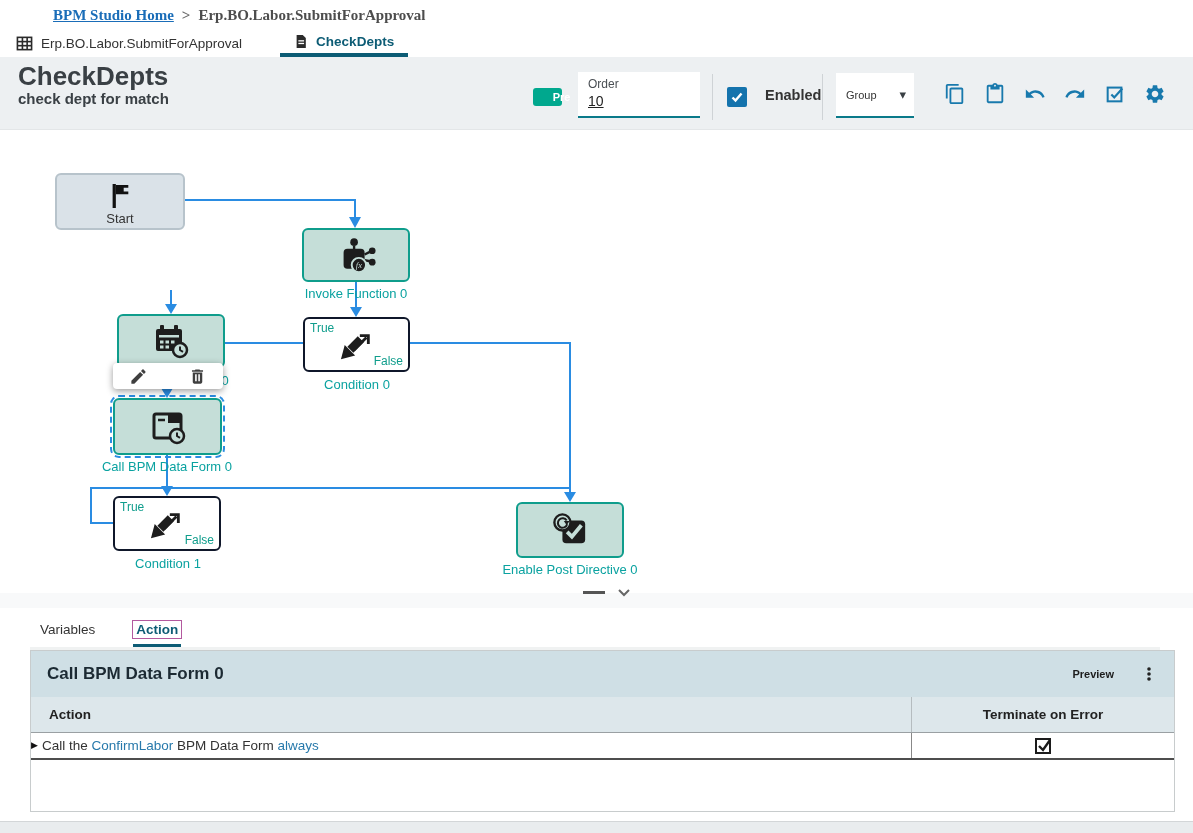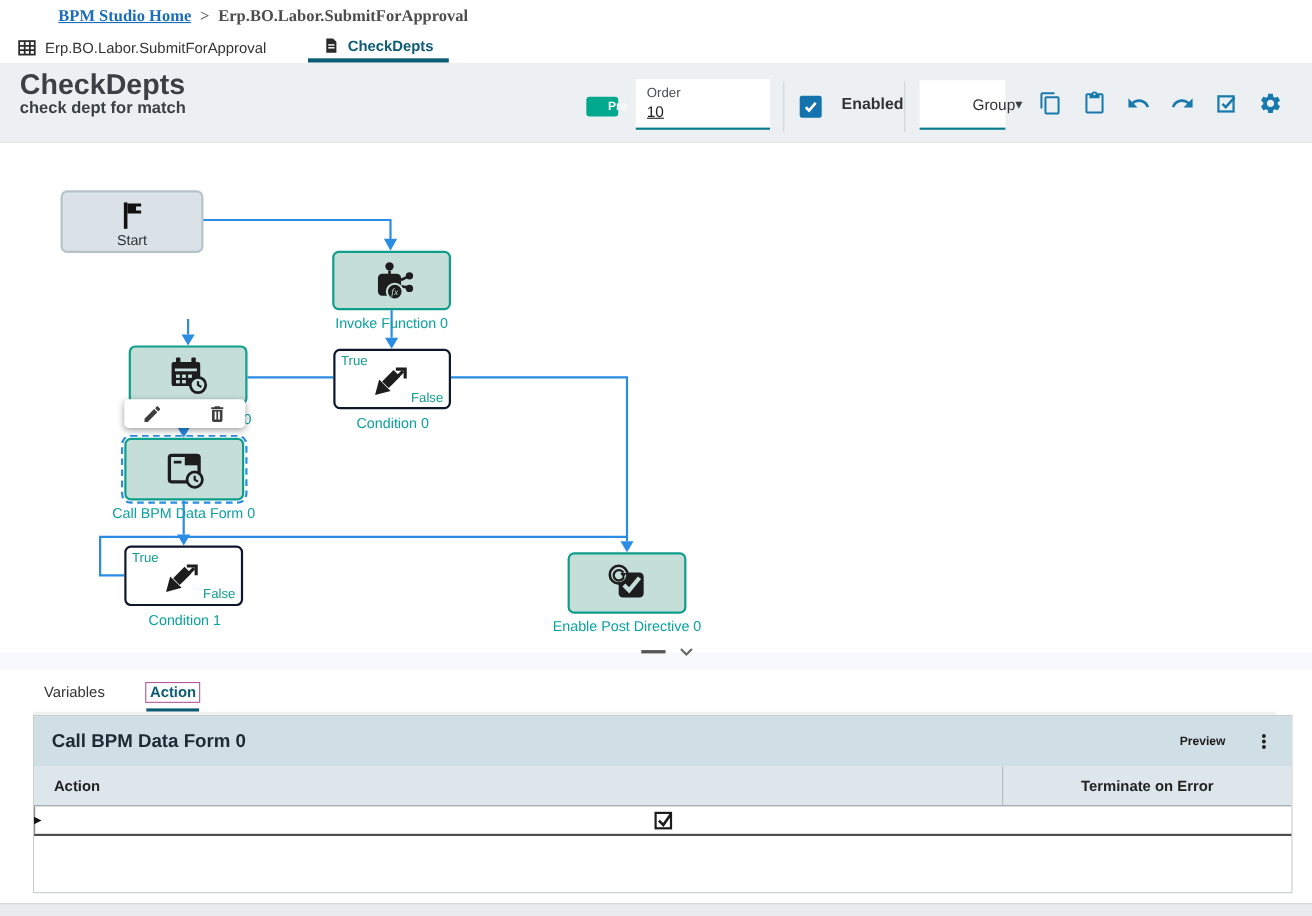--- a/index.html
+++ b/index.html
@@ -32,21 +32,21 @@
   .orderfield .lbl { font-size:12px; color:#4a4f54; }
   .orderfield input { border:none; outline:none; background:transparent; font-size:14px; color:#222;
     width:100%; font-family:"Liberation Sans",sans-serif; margin-top:2px;text-decoration:underline; }
   .vdiv { position:absolute; top:17px; width:1px; height:46px; background:#cfd3d6; }
   .enabledwrap { position:absolute; left:727px; top:30px; display:flex; align-items:flex-start; gap:18px;font-weight:bold; }
   .checkbox-blue { width:20px; height:20px; background:#1473ad; border-radius:2px; display:flex; align-items:center; justify-content:center; cursor:pointer; }
   .enabledwrap .txt { font-size:14.5px; color:#333; }
   .groupsel { position:absolute; left:836px; top:16px; width:78px; height:45px; background:#fff;
     border-bottom:2px solid #0a7a8a; display:flex; align-items:center; justify-content:space-between;
     padding:0 8px 0 10px; cursor:pointer; }
-  .groupsel .txt { font-size:14px; color:#333;margin-left:38px; }
+  .groupsel .txt { font-size:11px; color:#333; }
   .groupsel .caret { color:#3a4045; font-size:13px; }
   .toolbar { position:absolute; left:944px; top:26px; display:flex; gap:18px; }
   .tbicon { width:22px; height:22px; cursor:pointer; }
   
   .canvas { position:absolute; left:0; top:130px; width:1193px; height:478px; background:#fff; }
   .connectors { position:absolute; left:0; top:0; pointer-events:none; }
   .node { position:absolute; border-radius:6px; display:flex; align-items:center; justify-content:center; cursor:pointer; z-index:2; }
   .node-teal { background:#c5ded8; border:2px solid #0f9d8c; }
   .node-white { background:#fff; border:2px solid #0f172a; }
   .node-start { background:#dae2e8; border:2px solid #b7c3cb; flex-direction:column; padding-top:4px; }
@@ -319,20 +319,21 @@
           <circle cx="7" cy="13" r="1.8"></circle>
         </g>
       </svg>
   </div>
   <div class="grid-header">
     <div class="gh-left">Action</div>
     <div class="gh-right">Terminate on Error</div>
   </div>
   <div class="grid-row">
     <span class="rowmarker">▶</span>
+    <div class="gr-left"><span>Call the </span><span class="linkblue">ConfirmLabor</span><span> BPM Data Form </span><span class="linkblue">always</span></div>
     <div class="gr-right">
       <span class="term-check">
         <svg width="16" height="16" viewBox="0 0 16 16" style="overflow:visible;position:absolute;left:-1px;top:-2px">
             <path d="M3 8 l4 4 L14 2" stroke="#1c1c1c" stroke-width="2.4" fill="none"></path>
           </svg>
       </span>
     </div>
   </div>
 </div>
 

